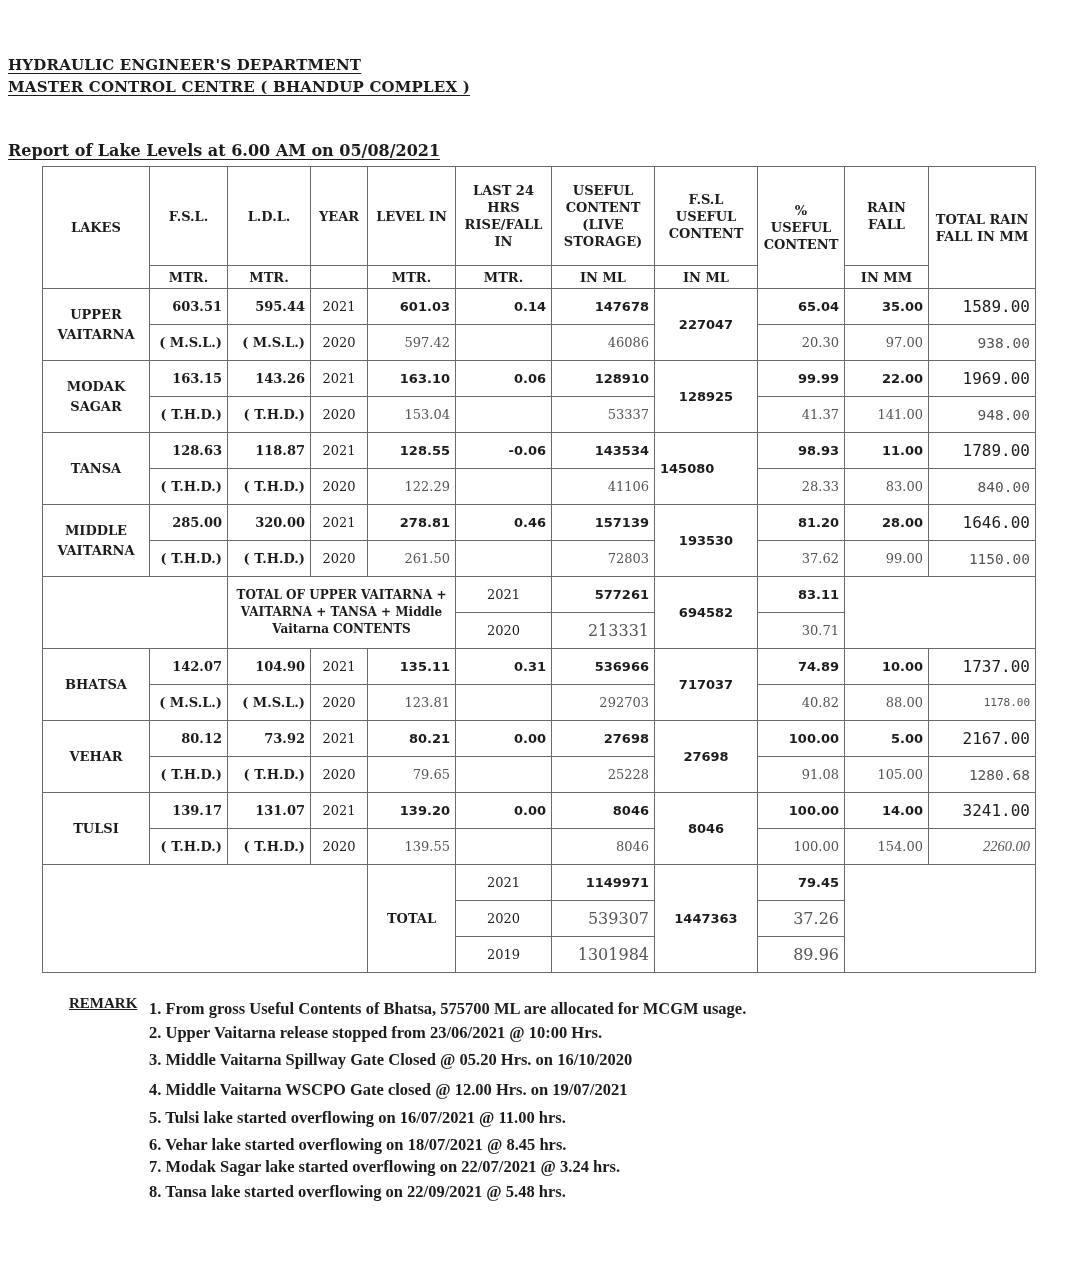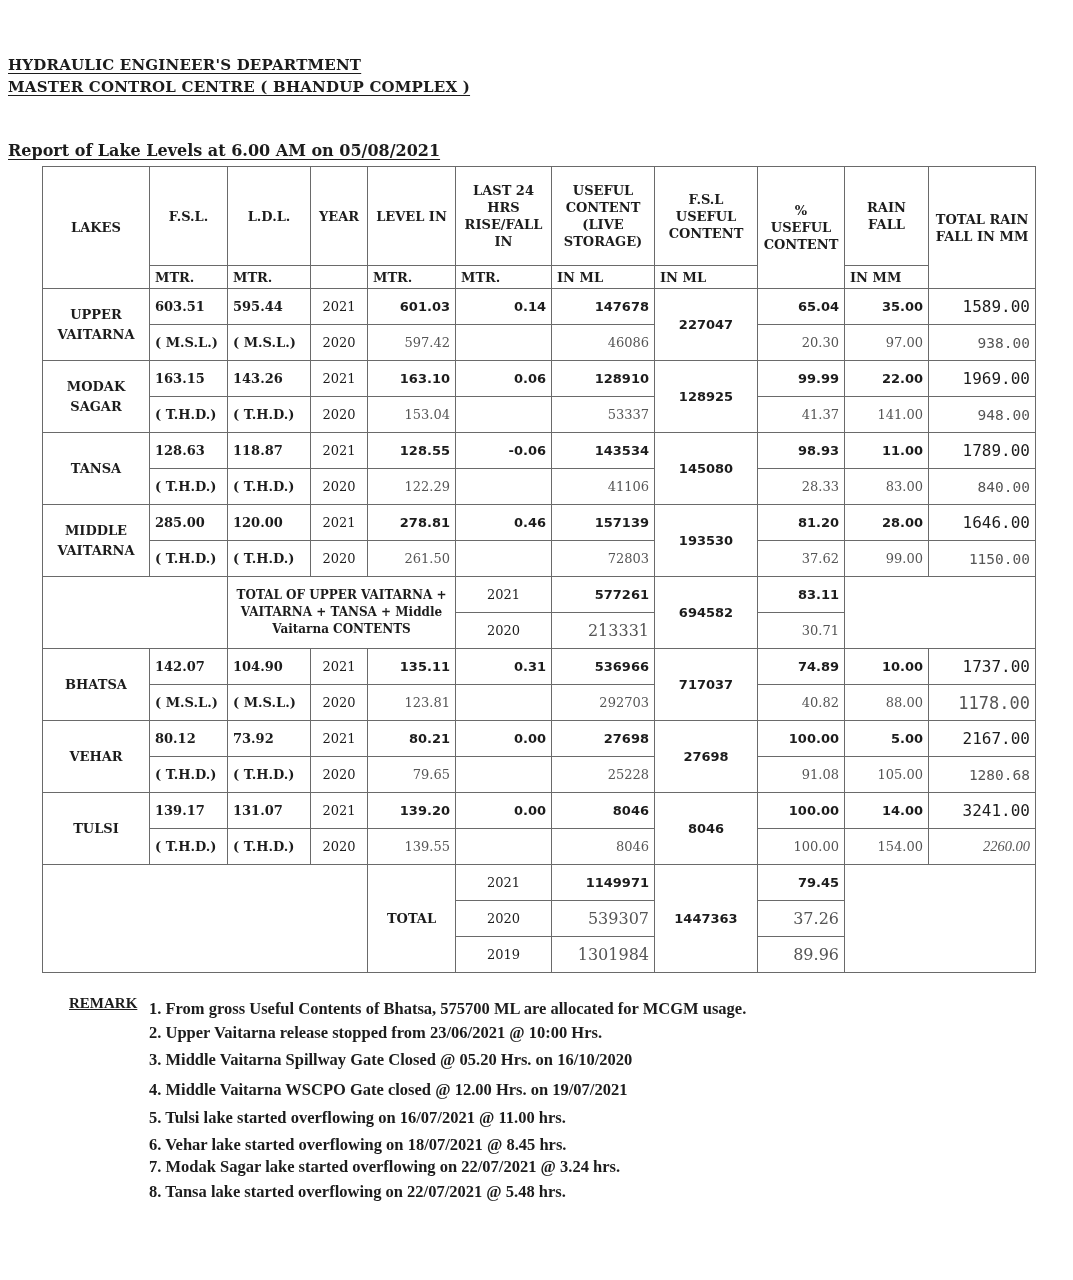--- a/index.html
+++ b/index.html
@@ -15,25 +15,25 @@
 
     table.lk {
       position: absolute; left: 42px; top: 166px;
       border-collapse: collapse; table-layout: fixed; width: 993px;
     }
     table.lk td {
       border: 1.5px solid #6a6a6a; padding: 0 5px; font-size: 13px;
       vertical-align: middle; overflow: hidden; white-space: nowrap;
     }
     .th { font-weight: bold; text-align: center; font-size: 12.5px; line-height: 17px; white-space: normal !important; }
-    .unit { font-weight: bold; font-size: 12.5px; }
+    .unit { font-weight: bold; text-align: center; font-size: 12.5px; }
     .lake { font-weight: bold; text-align: center; font-size: 13.5px; line-height: 20px; white-space: normal !important; }
     .c { text-align: center; }
     .r { text-align: right; }
-    .sm { font-size: 13px; font-weight: bold; text-align: left; }
+    .sm { font-size: 13px; font-weight: bold; text-align: right; }
     .big { font-family: "DejaVu Sans", "Liberation Sans", sans-serif; font-weight: bold; font-size: 16px; text-align: right; }
     .lt { color: #555; font-size: 13.5px; text-align: right; }
     .yr { text-align: center; font-size: 14px; }
     .mono { font-family: "DejaVu Sans Mono", "Liberation Mono", monospace; }
     .it { font-style: italic; font-family: Liberation Serif, serif; }
     tr.hrow1 td { height: 98px; }
     tr.hrow2 td { height: 22px; }
     tr.drow td { height: 35px; }
     tr.trow td { height: 35px; }
 
@@ -135,40 +135,40 @@
         <td class="lt mono" style="font-size:14.5px">948.00</td>
       </tr>
       <tr class="drow">
         <td class="lake" rowspan="2">TANSA</td>
         <td class="sm">128.63</td>
         <td class="sm">118.87</td>
         <td class="yr">2021</td>
         <td class="big">128.55</td>
         <td class="big">-0.06</td>
         <td class="big">143534</td>
-        <td class="big c" rowspan="2" style="text-align:center">145080</td>
+        <td class="big c" rowspan="2" style="text-align:left">145080</td>
         <td class="big">98.93</td>
         <td class="big">11.00</td>
         <td class="r mono" style="font-size:16px">1789.00</td>
       </tr>
       <tr class="drow">
         <td class="sm">( T.H.D.)</td>
         <td class="sm">( T.H.D.)</td>
         <td class="yr">2020</td>
         <td class="lt">122.29</td>
         <td class="lt"></td>
         <td class="lt">41106</td>
         <td class="lt">28.33</td>
         <td class="lt">83.00</td>
         <td class="lt mono" style="font-size:14.5px">840.00</td>
       </tr>
       <tr class="drow">
         <td class="lake" rowspan="2">MIDDLE VAITARNA</td>
         <td class="sm">285.00</td>
-        <td class="sm">120.00</td>
+        <td class="sm">320.00</td>
         <td class="yr">2021</td>
         <td class="big">278.81</td>
         <td class="big">0.46</td>
         <td class="big">157139</td>
         <td class="big c" rowspan="2" style="text-align:center">193530</td>
         <td class="big">81.20</td>
         <td class="big">28.00</td>
         <td class="r mono" style="font-size:16px">1646.00</td>
       </tr>
       <tr class="drow">
@@ -211,21 +211,21 @@
       </tr>
       <tr class="drow">
         <td class="sm">( M.S.L.)</td>
         <td class="sm">( M.S.L.)</td>
         <td class="yr">2020</td>
         <td class="lt">123.81</td>
         <td class="lt"></td>
         <td class="lt">292703</td>
         <td class="lt">40.82</td>
         <td class="lt">88.00</td>
-        <td class="lt mono" style="font-size:17px">1178.00</td>
+        <td class="lt mono" style="font-size:11px">1178.00</td>
       </tr>
       <tr class="drow">
         <td class="lake" rowspan="2">VEHAR</td>
         <td class="sm">80.12</td>
         <td class="sm">73.92</td>
         <td class="yr">2021</td>
         <td class="big">80.21</td>
         <td class="big">0.00</td>
         <td class="big">27698</td>
         <td class="big c" rowspan="2" style="text-align:center">27698</td>
@@ -292,14 +292,14 @@
 
 <div class="remarks">
   <div class="remark-label">REMARK</div>
   <div class="remark-item" style="top:4px">1. From gross Useful Contents of Bhatsa, 575700 ML  are allocated for MCGM usage.</div>
   <div class="remark-item" style="top:28px">2. Upper Vaitarna release stopped from 23/06/2021 @ 10:00 Hrs.</div>
   <div class="remark-item" style="top:55px">3. Middle Vaitarna Spillway Gate Closed @ 05.20 Hrs. on 16/10/2020</div>
   <div class="remark-item" style="top:85px">4. Middle Vaitarna WSCPO Gate  closed @ 12.00 Hrs. on 19/07/2021</div>
   <div class="remark-item" style="top:113px">5. Tulsi lake started overflowing on 16/07/2021 @ 11.00 hrs.</div>
   <div class="remark-item" style="top:140px">6. Vehar lake started overflowing on 18/07/2021 @ 8.45 hrs.</div>
   <div class="remark-item" style="top:162px">7. Modak Sagar lake started overflowing on 22/07/2021 @ 3.24 hrs.</div>
-  <div class="remark-item" style="top:187px">8. Tansa lake started overflowing on 22/07/2021 @ 5.48 hrs.</div>
+  <div class="remark-item" style="top:187px">8. Tansa lake started overflowing on 22/09/2021 @ 5.48 hrs.</div>
 </div>
 
 </body></html>

